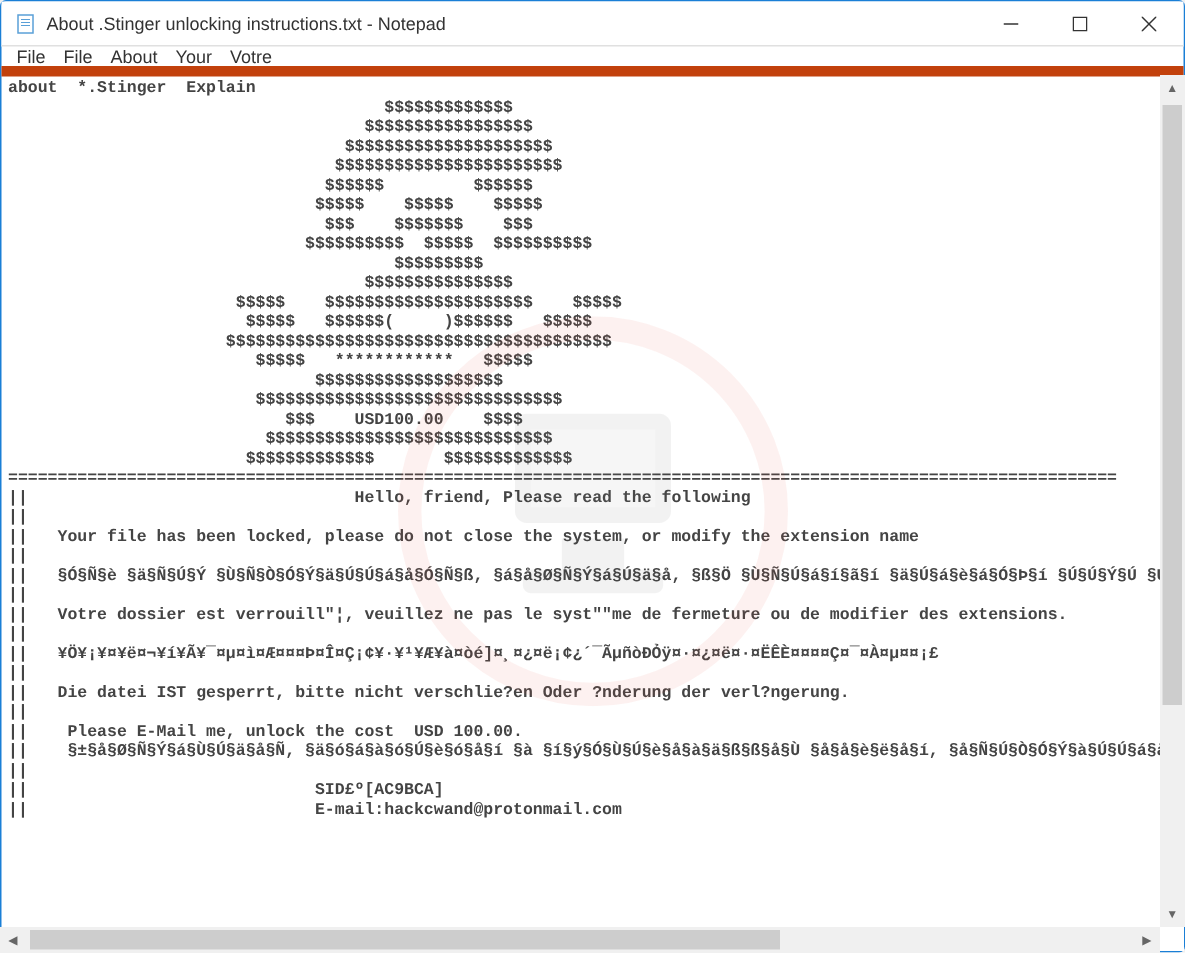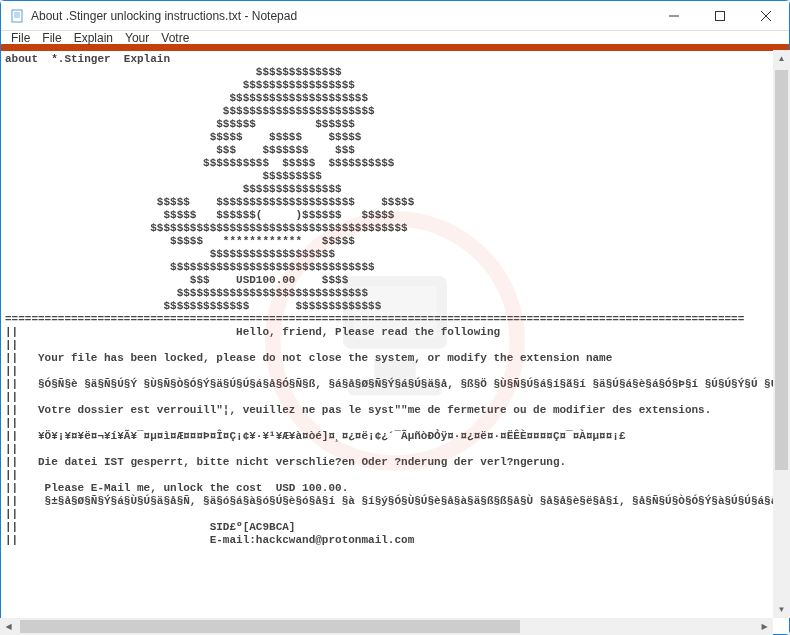--- a/index.html
+++ b/index.html
@@ -180,21 +180,21 @@
             <line x1="0" y1="0" x2="10" y2="10" stroke="currentColor" stroke-width="1"></line>
             <line x1="10" y1="0" x2="0" y2="10" stroke="currentColor" stroke-width="1"></line>
           </svg>
       </div>
     </div>
   </div>
 
   <div class="menubar">
     <span>File</span>
     <span>File</span>
-    <span>Explain</span>
+    <span>About</span>
     <span>Your</span>
     <span>Votre</span>
   </div>
 
   <div class="content">
     <div class="watermark">
       <svg viewBox="0 0 100 100">
         <circle cx="50" cy="50" r="47" fill="none" stroke="#e74c3c" stroke-width="6"></circle>
         <rect x="30" y="25" width="40" height="28" rx="3" fill="#555"></rect>
         <rect x="34" y="29" width="32" height="20" fill="#888"></rect>

